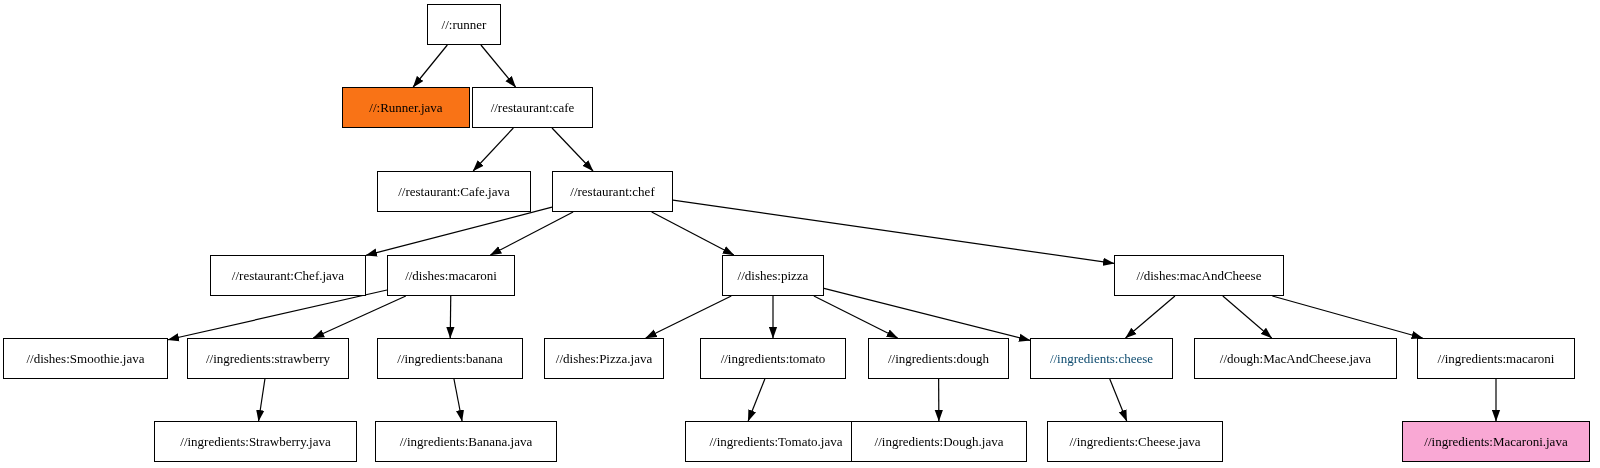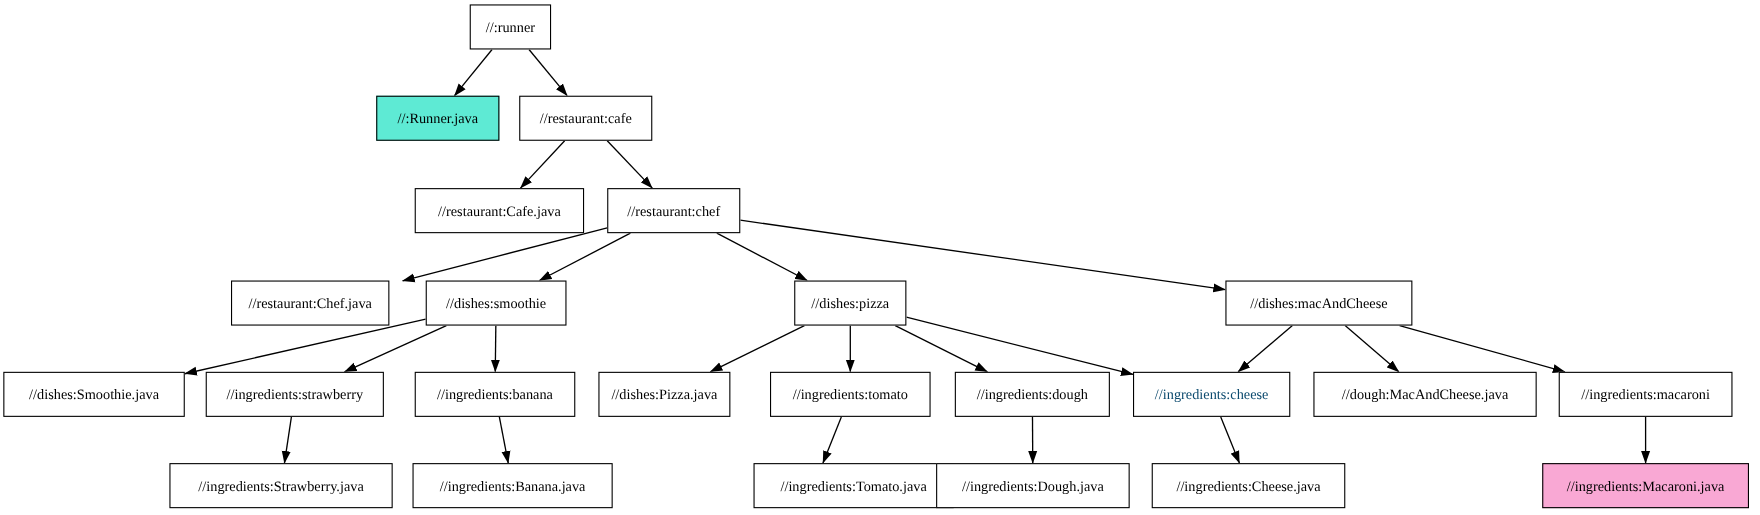--- a/index.html
+++ b/index.html
@@ -70,37 +70,37 @@
         <line x1="1174.9186746987953" y1="296" x2="1125.5813253012047" y2="338" stroke="#000000" stroke-width="1.2" marker-end="url(#arrowhead)"></line>
         <line x1="1222.8343373493976" y1="296" x2="1271.6656626506024" y2="338" stroke="#000000" stroke-width="1.2" marker-end="url(#arrowhead)"></line>
         <line x1="1272.355421686747" y1="296" x2="1422.644578313253" y2="338" stroke="#000000" stroke-width="1.2" marker-end="url(#arrowhead)"></line>
         <line x1="1496" y1="379" x2="1496" y2="421" stroke="#000000" stroke-width="1.2" marker-end="url(#arrowhead)"></line>
       </g>
   </svg>
   <div id="node-layer">
       <div class="node" style="left: 427px; top: 4px; width: 74px; height: 41px; background: rgb(255, 255, 255); border-color: rgb(0, 0, 0); color: rgb(0, 0, 0);">
         <span>//:runner</span>
       </div>
-      <div class="node" style="left: 342px; top: 87px; width: 112px; height: 41px; background: #5eead4; border-color: rgb(0, 0, 0); color: rgb(0, 0, 0);">
+      <div class="node" style="left: 342px; top: 87px; width: 128px; height: 41px; background: #f97316; border-color: rgb(0, 0, 0); color: rgb(0, 0, 0);">
         <span>//:Runner.java</span>
       </div>
       <div class="node" style="left: 472px; top: 87px; width: 121px; height: 41px; background: rgb(255, 255, 255); border-color: rgb(0, 0, 0); color: rgb(0, 0, 0);">
         <span>//restaurant:cafe</span>
       </div>
       <div class="node" style="left: 377px; top: 171px; width: 154px; height: 41px; background: rgb(255, 255, 255); border-color: rgb(0, 0, 0); color: rgb(0, 0, 0);">
         <span>//restaurant:Cafe.java</span>
       </div>
       <div class="node" style="left: 552px; top: 171px; width: 121px; height: 41px; background: rgb(255, 255, 255); border-color: rgb(0, 0, 0); color: rgb(0, 0, 0);">
         <span>//restaurant:chef</span>
       </div>
-      <div class="node" style="left: 210px; top: 255px; width: 144px; height: 41px; background: rgb(255, 255, 255); border-color: rgb(0, 0, 0); color: rgb(0, 0, 0);">
+      <div class="node" style="left: 210px; top: 255px; width: 156px; height: 41px; background: rgb(255, 255, 255); border-color: rgb(0, 0, 0); color: rgb(0, 0, 0);">
         <span>//restaurant:Chef.java</span>
       </div>
       <div class="node" style="left: 387px; top: 255px; width: 128px; height: 41px; background: rgb(255, 255, 255); border-color: rgb(0, 0, 0); color: rgb(0, 0, 0);">
-        <span>//dishes:smoothie</span>
+        <span>//dishes:macaroni</span>
       </div>
       <div class="node" style="left: 722px; top: 255px; width: 102px; height: 41px; background: rgb(255, 255, 255); border-color: rgb(0, 0, 0); color: rgb(0, 0, 0);">
         <span>//dishes:pizza</span>
       </div>
       <div class="node" style="left: 1114px; top: 255px; width: 170px; height: 41px; background: rgb(255, 255, 255); border-color: rgb(0, 0, 0); color: rgb(0, 0, 0);">
         <span>//dishes:macAndCheese</span>
       </div>
       <div class="node" style="left: 3px; top: 338px; width: 165px; height: 41px; background: rgb(255, 255, 255); border-color: rgb(0, 0, 0); color: rgb(0, 0, 0);">
         <span>//dishes:Smoothie.java</span>
       </div>

